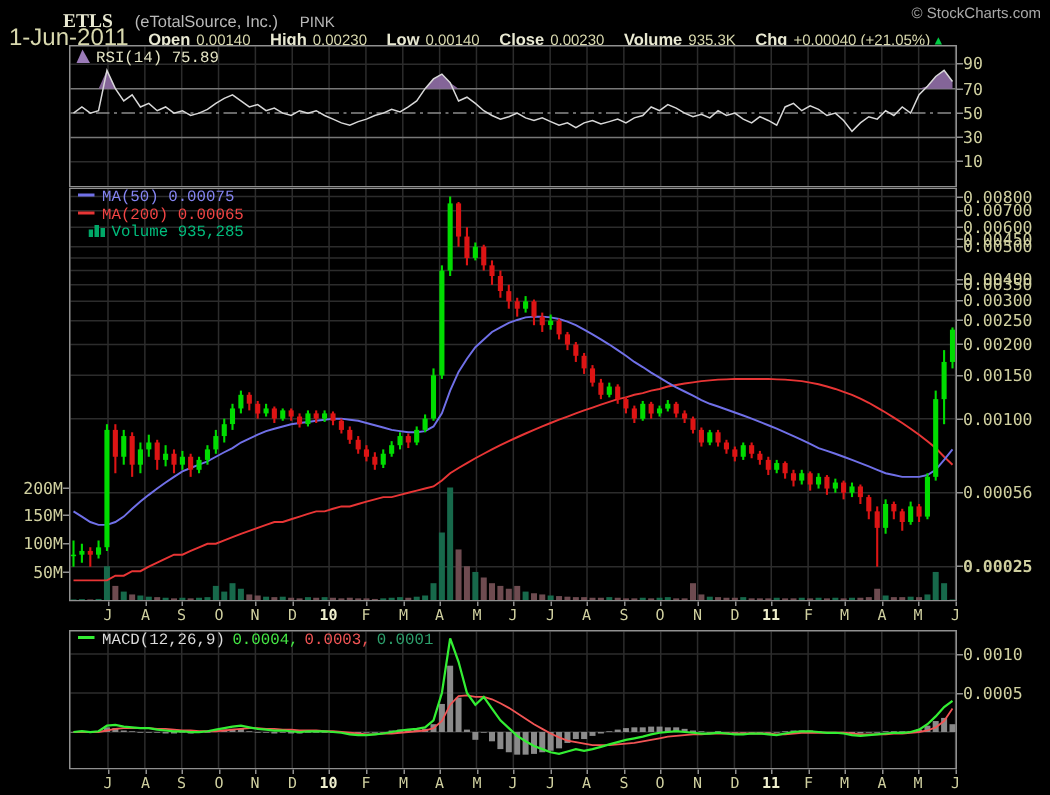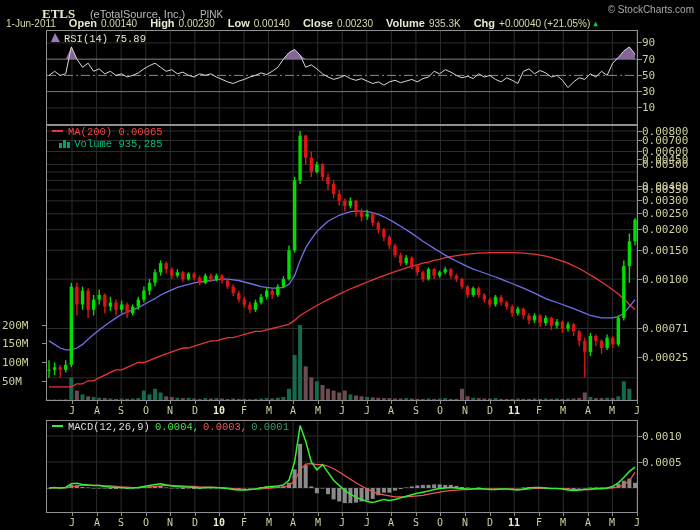--- a/index.html
+++ b/index.html
@@ -6,21 +6,21 @@
   #stage{position:relative;width:700px;height:530px;background:#000;overflow:hidden;
          font-family:"DejaVu Sans Mono",monospace;}
   
   #hdr1{position:absolute;left:42px;top:3px;width:650px;height:13px;white-space:nowrap;}
   .sym{font-family:Liberation Serif, serif;font-weight:bold;font-size:13px;color:#e9e9d2;}
   .co{font-family:"Liberation Sans",sans-serif;font-size:11px;color:#b9b9b9;margin-left:5px;}
   .exch{font-family:"Liberation Sans",sans-serif;font-size:10px;color:#b9b9b9;margin-left:5px;}
   #copyright{position:absolute;right:6px;top:4px;font-family:"Liberation Sans",sans-serif;
              font-size:10px;color:#a9a9a9;}
   #hdr2{position:absolute;left:6px;top:17px;width:690px;height:12px;white-space:nowrap;font-size:0;}
-  #hdr2 .dt{font-size:10px;color:#d9d9ae;font-family:"Liberation Sans",sans-serif;}
+  #hdr2 .dt{font-size:16px;color:#d9d9ae;font-family:"Liberation Sans",sans-serif;}
   .oi{margin-left:13px;font-size:0;}
   .ol{font-family:"Liberation Sans",sans-serif;font-size:11px;font-weight:bold;color:#e9e9d2;}
   .ov{font-family:"Liberation Sans",sans-serif;font-size:10px;color:#d9d9ae;margin-left:4px;}
   .uptri{font-size:8px;color:#00cc44;margin-left:3px;vertical-align:1px;}
   
   svg.panel{position:absolute;left:46px;background:#000;}
   #rsi-svg{top:30px;}
   #main-svg{top:125px;}
   #macd-svg{top:420px;}
   
@@ -38,21 +38,21 @@
   .lr-vol{color:#00bc7c;text-align:right;}
   .volicon{display:inline-block;vertical-align:-1px;margin-right:4px;}
   #macd-legend{left:52px;top:422px;height:11px;line-height:11px;font-size:10.5px;}
   #macd-legend .lbl{color:#dcdcdc;}
   .mv1{color:#45e845;margin-left:5px;}
   .mv2{color:#f25555;margin-left:4px;}
   .mv3{color:#2da06c;margin-left:4px;}
   
   .axlbl{position:absolute;left:642px;height:11px;line-height:11px;font-size:11px;color:#cfcf9f;}
   .axlbl:before{content:"";position:absolute;left:-4px;top:5px;width:4px;height:1px;background:#909090;}
-  .vlbl{position:absolute;width:40px;height:11px;line-height:11px;
+  .vlbl{position:absolute;width:40px;text-align:right;height:11px;line-height:11px;
         font-size:11px;color:#cfcf9f;left:2px;}
   .vlbl:after{content:"";position:absolute;right:-4px;top:5px;width:4px;height:1px;background:#909090;}
   .mon{position:absolute;width:22px;text-align:center;font-size:10px;color:#cfcf9f;top:4px;}
   .mon.yr{color:#eeeecd;font-weight:bold;}
   .mtick{position:absolute;width:1px;height:3px;background:#909090;top:0;}
   .mstrip{position:absolute;left:46px;width:600px;height:16px;}
   #mstrip-main{top:401px;}
   #mstrip-macd{top:513px;}
   
   .badge{position:absolute;left:641px;height:14px;
@@ -626,20 +626,21 @@
       <polyline points="3.0,68.0 8.6,68.0 14.2,68.0 19.7,68.0 25.3,67.0 30.9,65.9 36.5,65.4 42.1,65.4 47.6,65.4 53.2,65.4 58.8,65.9 64.4,65.9 70.0,66.4 75.6,67.0 81.1,67.0 86.7,67.5 92.3,67.5 97.9,67.5 103.5,67.0 109.0,66.4 114.6,65.9 120.2,65.4 125.8,65.4 131.4,65.9 136.9,65.9 142.5,66.4 148.1,66.4 153.7,67.0 159.3,67.0 164.8,67.0 170.4,67.5 176.0,67.5 181.6,68.0 187.2,68.5 192.8,69.0 198.3,69.6 203.9,69.6 209.5,69.0 215.1,69.0 220.7,68.5 226.2,68.0 231.8,67.5 237.4,67.0 243.0,65.4 248.6,60.7 254.1,49.8 259.7,44.1 265.3,43.6 270.9,44.6 276.5,44.6 282.0,46.2 287.6,48.8 293.2,51.9 298.8,55.5 304.4,59.2 310.0,62.8 315.5,65.9 321.1,69.0 326.7,71.6 332.3,73.7 337.9,74.8 343.4,75.8 349.0,76.8 354.6,76.8 360.2,76.8 365.8,76.3 371.3,75.8 376.9,75.3 382.5,74.2 388.1,73.2 393.7,72.2 399.2,71.1 404.8,70.6 410.4,70.1 416.0,69.6 421.6,69.6 427.2,69.0 432.7,69.0 438.3,69.0 443.9,69.0 449.5,69.0 455.1,69.0 460.6,69.0 466.2,69.0 471.8,69.6 477.4,69.6 483.0,69.0 488.5,68.5 494.1,68.5 499.7,68.5 505.3,68.5 510.9,68.5 516.4,68.5 522.0,69.0 527.6,69.6 533.2,69.6 538.8,69.6 544.4,69.6 549.9,69.0 555.5,69.0 561.1,68.5 566.7,68.0 572.3,67.0 577.8,64.9 583.4,60.7 589.0,52.4" fill="none" stroke="#f25555" stroke-width="1.2"></polyline>
       <polyline points="3.0,68.0 8.6,67.5 14.2,68.0 19.7,67.5 25.3,63.8 30.9,63.3 36.5,64.4 42.1,64.9 47.6,65.4 53.2,65.4 58.8,66.4 64.4,67.0 70.0,67.5 75.6,67.5 81.1,68.0 86.7,68.0 92.3,67.5 97.9,66.4 103.5,65.4 109.0,64.4 114.6,63.8 120.2,64.9 125.8,65.9 131.4,66.4 136.9,67.0 142.5,67.0 148.1,67.5 153.7,68.0 159.3,67.5 164.8,67.5 170.4,67.5 176.0,68.0 181.6,68.5 187.2,69.6 192.8,70.1 198.3,70.1 203.9,69.6 209.5,69.0 215.1,68.0 220.7,67.0 226.2,66.4 231.8,65.9 237.4,64.9 243.0,60.2 248.6,42.0 254.1,5.6 259.7,21.2 265.3,42.0 270.9,49.8 276.5,44.6 282.0,52.4 287.6,60.2 293.2,65.4 298.8,70.6 304.4,74.2 310.0,77.4 315.5,79.4 321.1,81.5 326.7,82.6 332.3,81.0 337.9,79.4 343.4,80.5 349.0,79.4 354.6,77.9 360.2,76.3 365.8,74.8 371.3,73.2 376.9,72.2 382.5,71.1 388.1,69.6 393.7,68.5 399.2,68.0 404.8,67.5 410.4,68.0 416.0,68.5 421.6,69.0 427.2,69.0 432.7,68.5 438.3,69.0 443.9,69.6 449.5,69.6 455.1,69.0 460.6,69.0 466.2,69.6 471.8,70.1 477.4,69.0 483.0,68.0 488.5,67.5 494.1,67.5 499.7,68.0 505.3,68.5 510.9,68.5 516.4,69.0 522.0,70.1 527.6,70.6 533.2,70.1 538.8,69.6 544.4,69.0 549.9,68.5 555.5,68.5 561.1,68.0 566.7,66.4 572.3,62.8 577.8,57.6 583.4,51.4 589.0,47.2" fill="none" stroke="#33ee33" stroke-width="1.5"></polyline>
       <rect x="0.5" y="0.5" width="591" height="92" fill="none" stroke="#909090"></rect>
     </svg>
 
   <div id="rsi-legend" class="ovl">
     <span class="ind-icon"></span><span class="t"><span>RSI(14)</span> <span>75.89</span></span>
   </div>
 
   <div id="legend" class="ovl">
+    <div class="lrow lr-ma50"><span class="dash" style="background:#7070e8"></span><span>MA(50)</span> <span>0.00075</span></div>
     <div class="lrow lr-ma200"><span class="dash" style="background:#e83535"></span><span>MA(200)</span> <span>0.00065</span></div>
     <div class="lrow lr-vol"><svg class="volicon" width="11" height="8">
           <rect x="0" y="3" width="3" height="5" fill="#00a868"></rect>
           <rect x="4" y="0" width="3" height="8" fill="#00a868"></rect>
           <rect x="8" y="2" width="3" height="6" fill="#00a868"></rect>
         </svg><span>Volume</span> <span>935,285</span></div>
   </div>
 
   <div id="macd-legend" class="ovl">
     <span class="dash" style="background:#33ee33"></span><span class="lbl">MACD(12,26,9)</span><span class="mv1">0.0004,</span><span class="mv2">0.0003,</span><span class="mv3">0.0001</span>
@@ -651,22 +652,22 @@
       <div class="axlbl" style="top: 146px;">0.00600</div>
       <div class="axlbl" style="top: 159px;">0.00500</div>
       <div class="axlbl" style="top: 154px;">0.00450</div>
       <div class="axlbl" style="top: 181px;">0.00400</div>
       <div class="axlbl" style="top: 184px;">0.00350</div>
       <div class="axlbl" style="top: 195px;">0.00300</div>
       <div class="axlbl" style="top: 208px;">0.00250</div>
       <div class="axlbl" style="top: 224px;">0.00200</div>
       <div class="axlbl" style="top: 245px;">0.00150</div>
       <div class="axlbl" style="top: 274px;">0.00100</div>
-      <div class="axlbl" style="top: 323px;">0.00071</div>
-      <div class="axlbl" style="top: 352px;">0.00025</div>
+      <div class="axlbl" style="top: 323px;">0.00056</div>
+      <div class="axlbl" style="top: 372px; font-weight: bold;">0.00025</div>
       <div class="axlbl" style="top: 37px;">90</div>
       <div class="axlbl" style="top: 54px;">70</div>
       <div class="axlbl" style="top: 70px;">50</div>
       <div class="axlbl" style="top: 86px;">30</div>
       <div class="axlbl" style="top: 102px;">10</div>
       <div class="axlbl" style="top: 431px;">0.0010</div>
       <div class="axlbl" style="top: 457px;">0.0005</div>
     </div>
   <div id="vol-axis">
       <div class="vlbl" style="top: 320px;">200M</div>

